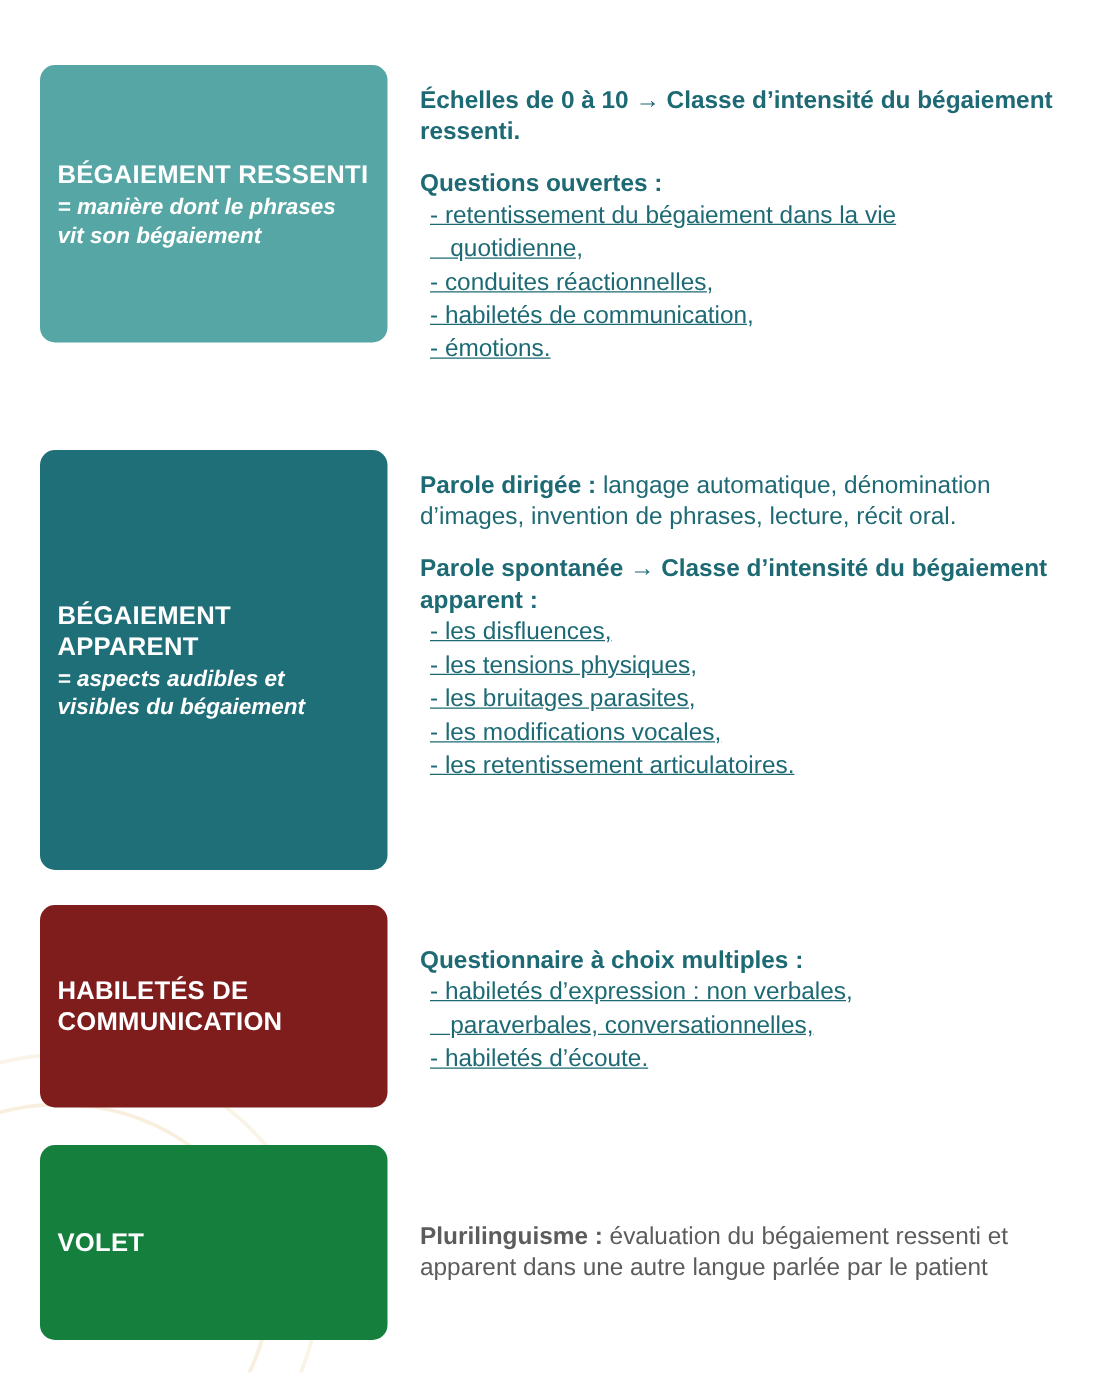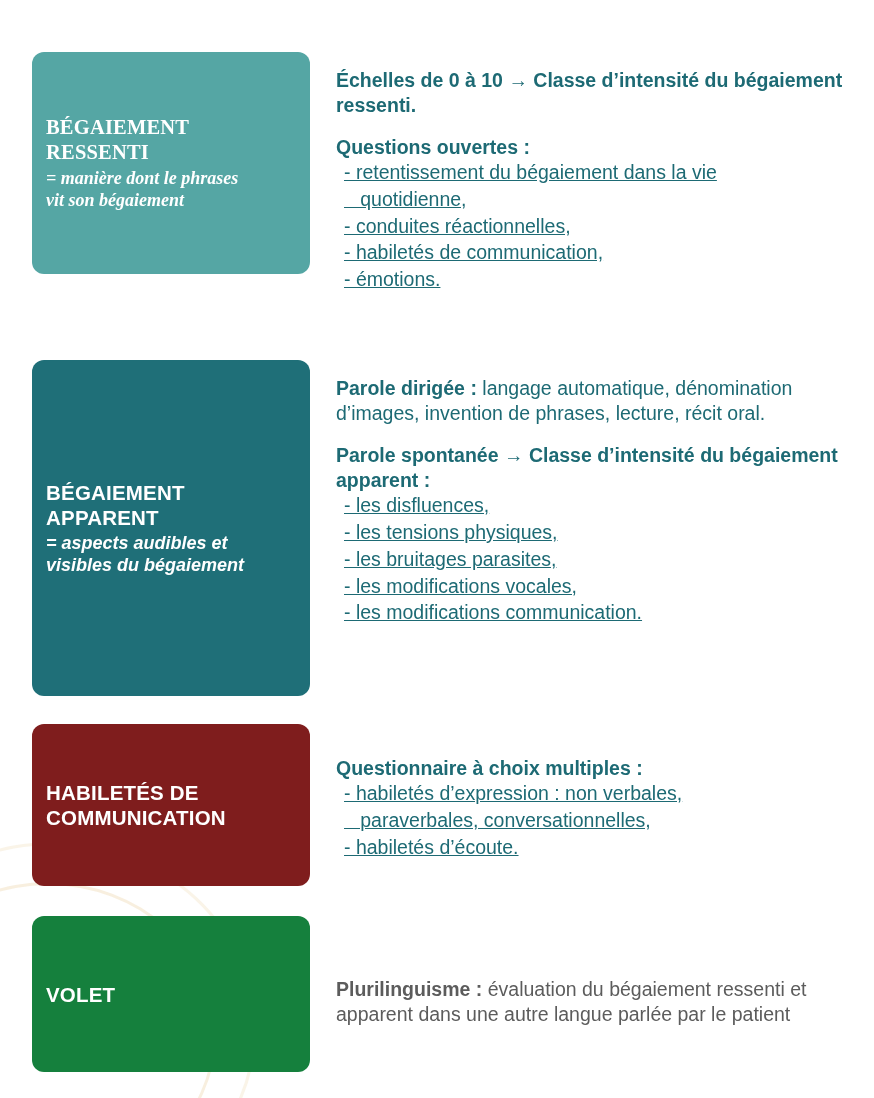--- a/index.html
+++ b/index.html
@@ -97,21 +97,21 @@
     line-height: 1.32;
     padding-left: 16px;
     text-indent: -8px;
     margin-bottom: 1px;
     text-decoration: underline;
   }
   .arrow { font-weight: bold; }
 
   
   #row-ressenti { left: 32px; top: 52px; width: 820px; }
-  #row-ressenti .label-box { height: 222px; background: #55a6a4; font-family: Liberation Serif, serif; }
+  #row-ressenti .label-box { height: 222px; background: #55a6a4; }
   #row-apparent { left: 32px; top: 360px; width: 820px; }
   #row-apparent .label-box { height: 336px; background: #1f6f78; }
   #row-habiletes { left: 32px; top: 724px; width: 820px; }
   #row-habiletes .label-box { height: 162px; background: #7f1d1d; }
   #row-volet { left: 32px; top: 916px; width: 820px; }
   #row-volet .label-box { height: 156px; background: #15803d; }
 
   #row-volet .content { color: #5c5c5c; }
   #row-habiletes .content { color: #1d6a74; }
 
@@ -172,21 +172,21 @@
         <div>
           <span class="b">Parole spontanée</span>
           <span class="b arrow">→</span>
           <span class="b"> Classe d’intensité du bégaiement apparent :</span>
         </div>
         <ul class="bullets">
           <li>- les disfluences,</li>
           <li>- les tensions physiques,</li>
           <li>- les bruitages parasites,</li>
           <li>- les modifications vocales,</li>
-          <li>- les modifications communication.</li>
+          <li>- les retentissement articulatoires.</li>
         </ul>
       </div>
     </div>
   </div>
 
   <div class="row" id="row-habiletes">
     <div class="label-box">
       <div class="label-title">
         <span>HABILETÉS DE</span><br>
         <span>COMMUNICATION</span>

